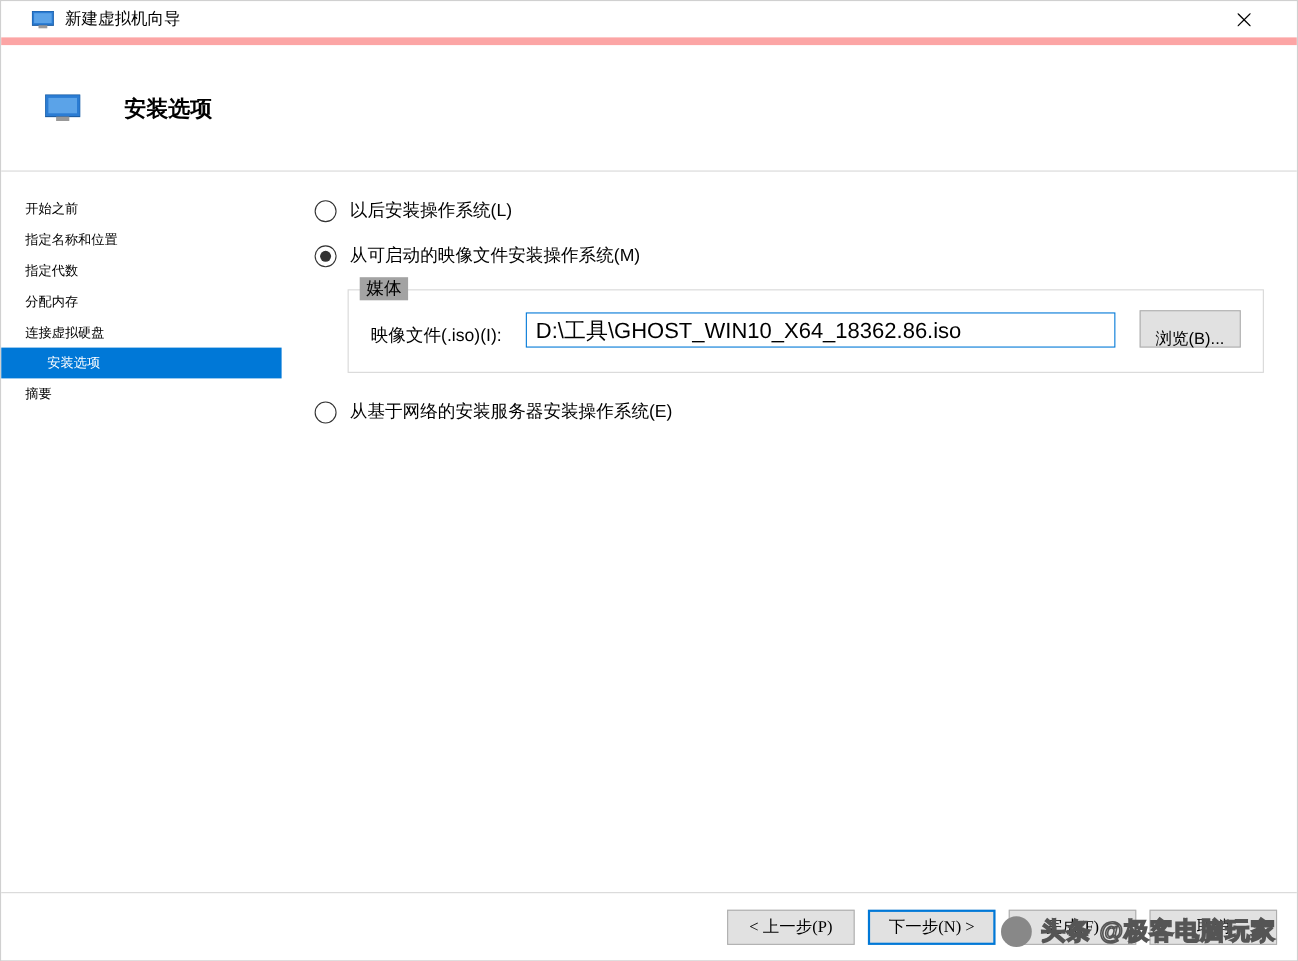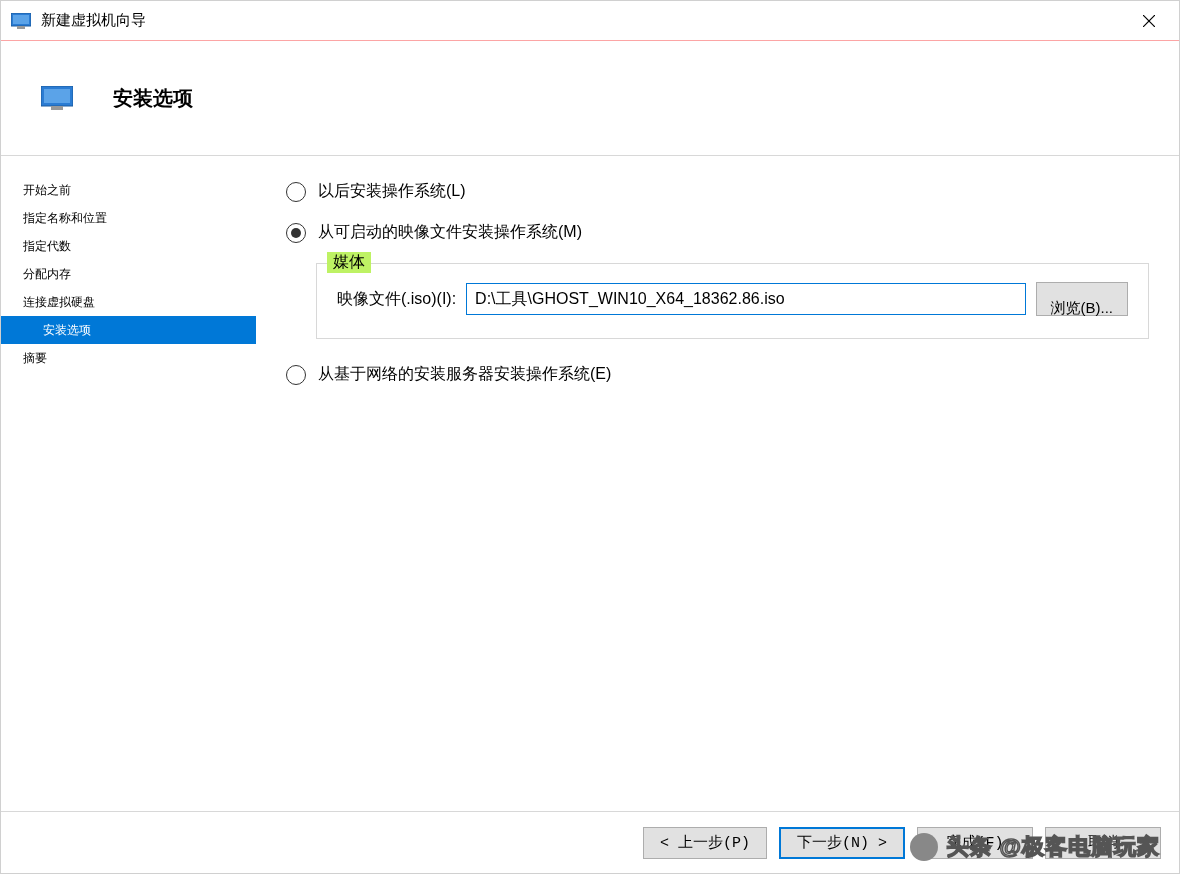--- a/index.html
+++ b/index.html
@@ -16,22 +16,22 @@
       height: 874px;
       overflow: hidden;
       border: 1px solid #d0d0d0;
       display: flex;
       flex-direction: column;
     }
     .titlebar {
       height: 40px;
       display: flex;
       align-items: center;
-      padding: 0 10px;
-      border-bottom: 1px solid #fca5a5;
+      padding: 0 28px;
+      border-bottom: 7px solid #fca5a5;
     }
     .titlebar-icon {
       width: 20px;
       height: 16px;
       margin-right: 10px;
       display: inline-flex;
       align-items: center;
       justify-content: center;
     }
     .titlebar-title {
@@ -122,39 +122,39 @@
       border: 1px solid #d8d8d8;
       margin-left: 30px;
       margin-bottom: 25px;
       padding: 18px 20px 22px 20px;
       position: relative;
     }
     .fieldset-legend {
       position: absolute;
       top: -12px;
       left: 10px;
-      background: #bef264;
+      background: #a3a3a3;
       padding: 0 6px;
       font-size: 16px;
     }
     .field-row {
       display: flex;
-      align-items: center;
-      gap: 10px;
+      align-items: flex-end;
+      gap: 22px;
     }
     .field-label {
       font-size: 16px;
       white-space: nowrap;
     }
     .text-input {
       flex: 1;
       height: 32px;
       border: 1px solid #0078d7;
       padding: 0 8px;
-      font-size: 16px;
+      font-size: 20px;
       font-family: inherit;
       outline: none;
     }
     .browse-btn {
       height: 32px;
       padding: 16px 14px;
       background: #e1e1e1;
       border: 1px solid #adadad;
       font-size: 15px;
       font-family: inherit;
@@ -169,21 +169,21 @@
       padding-right: 18px;
       gap: 12px;
     }
     .footer-btn {
       height: 32px;
       min-width: 116px;
       padding: 0 16px;
       background: #e1e1e1;
       border: 1px solid #adadad;
       font-size: 15px;
-      font-family: Liberation Mono, monospace;
+      font-family: Liberation Serif, serif;
       cursor: pointer;
     }
     .footer-btn.primary {
       border: 2px solid #0078d7;
     }
     .watermark {
       position: absolute;
       right: 20px;
       bottom: 12px;
       font-size: 22px;

